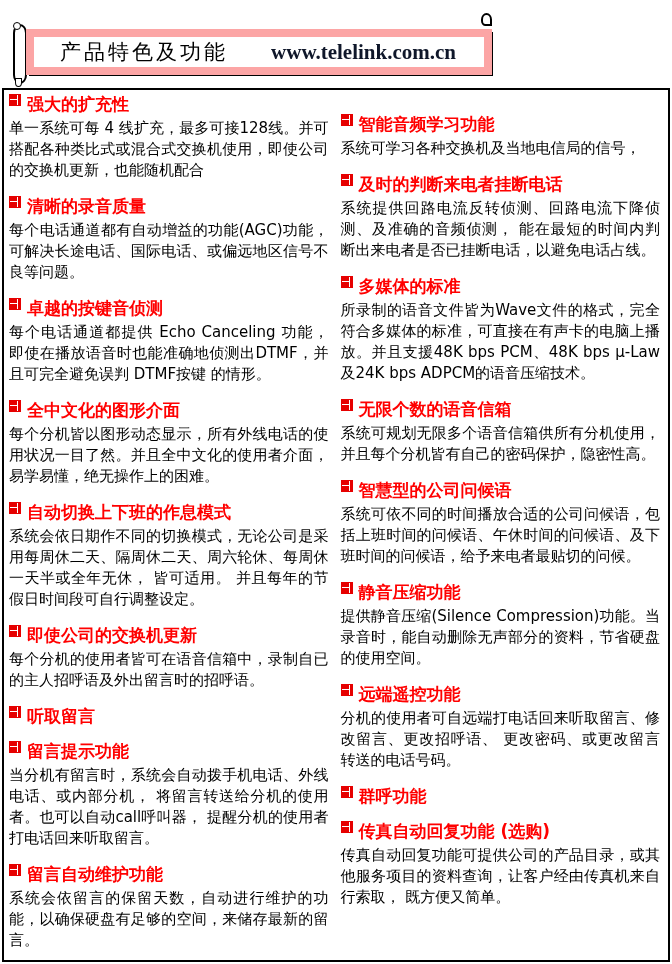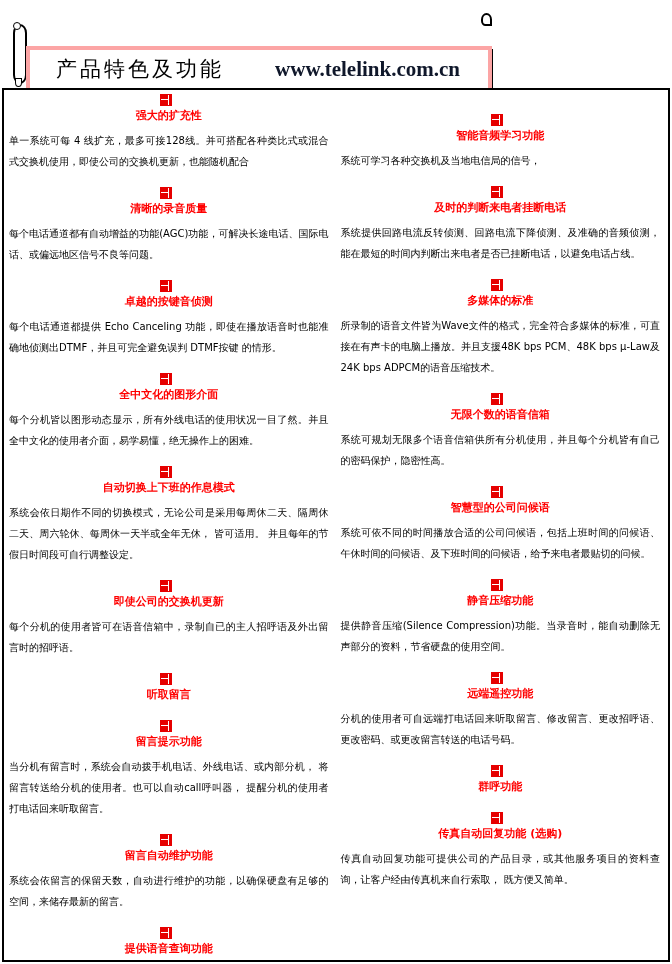--- a/index.html
+++ b/index.html
@@ -9,22 +9,22 @@
     width:672px; height:964px;
     background:#fff;
     font-family:"DejaVu Sans", sans-serif;
     color:#000;
     overflow:hidden;
   }
 
   
   .banner-wrap { position:absolute; left:0; top:0; width:672px; height:88px; }
   .banner-main {
-    position:absolute; left:26px; top:46px; width:466px; height:46px;
-    border:4px solid #fca5a5; background:#fff;
+    position:absolute; left:26px; top:29px; width:466px; height:46px;
+    border:8px solid #fca5a5; background:#fff;
     box-shadow:2px 2px 0 -1px #000;
     display:flex; align-items:center;gap:41px;
   }
   .banner-roll {
     position:absolute; left:13px; top:24px; width:14px; height:60px;
     border:2px solid #000; border-radius:7px/9px; background:#fff;
   }
   .banner-roll::before {
     content:""; position:absolute; left:-2px; top:-4px; width:6px; height:6px;
     border:1px solid #000; border-radius:50%; background:#fff;
@@ -51,37 +51,37 @@
   .content-box {
     position:absolute; left:2px; top:88px; width:668px; height:874px;
     border:2px solid #000; background:#fff;
     display:flex; padding:4px 6px 4px 5px; gap:12px;
   }
   .col { flex:1 1 0; }
   .col-right { padding-top:20px; padding-right:2px; }
 
   .section { margin-bottom:15px; }
   .sec-head {
-    display:flex; align-items:center;
-    color:#ff0000; font-weight:bold; font-size:11px; line-height:20px;
-    margin-bottom:4px; white-space:nowrap;flex-direction:column;
+    display:flex; align-items:flex-start;
+    color:#ff0000; font-weight:bold; font-size:17px; line-height:20px;
+    margin-bottom:4px; white-space:nowrap;
   }
   .b-icon {
     position:relative; display:inline-block;
     width:12px; height:12px; background:#e60000;
     margin-right:6px; flex:0 0 auto;
   }
   .b-icon::before {
     content:""; position:absolute; left:1px; right:4px; top:5px; height:1px; background:#fff;
   }
   .b-icon::after {
     content:""; position:absolute; right:3px; top:1px; bottom:1px; width:1px; background:#fff;
   }
   .sec-body {
-    font-size:10px; line-height:21px; text-align:justify;
+    font-size:15px; line-height:21px; text-align:justify;
     color:#000; word-break:break-all;
   }
 </style>
 </head>
 <body>
 
 <div class="page">
 
   <div class="banner-wrap">
     <div class="banner-roll"></div>

